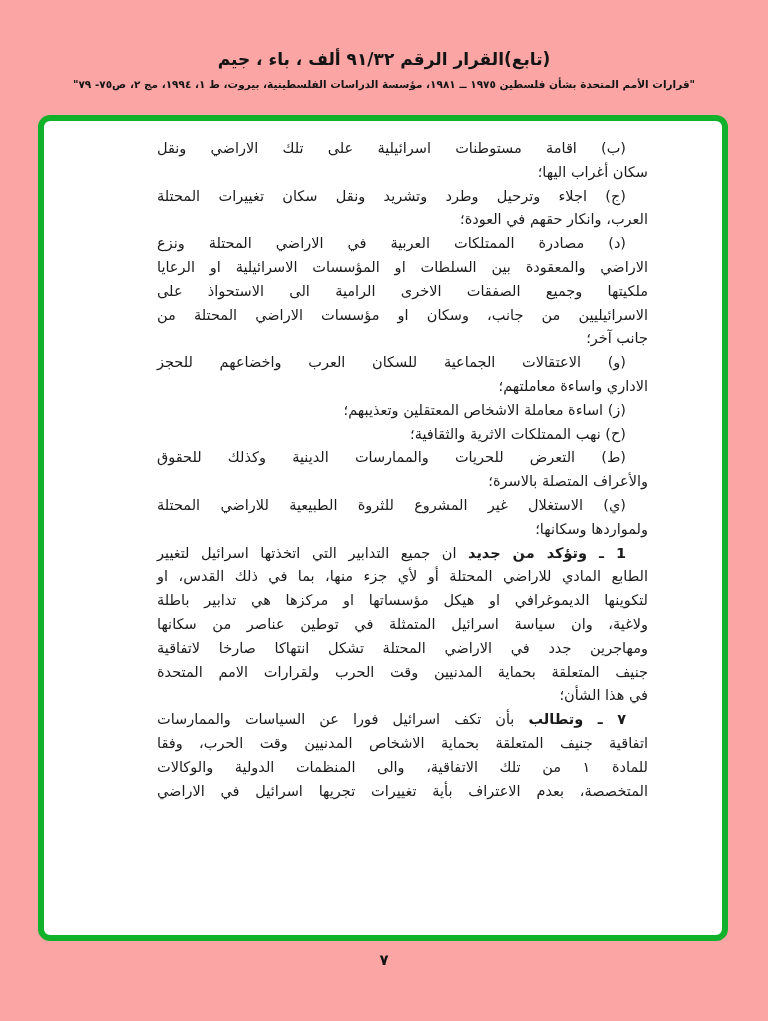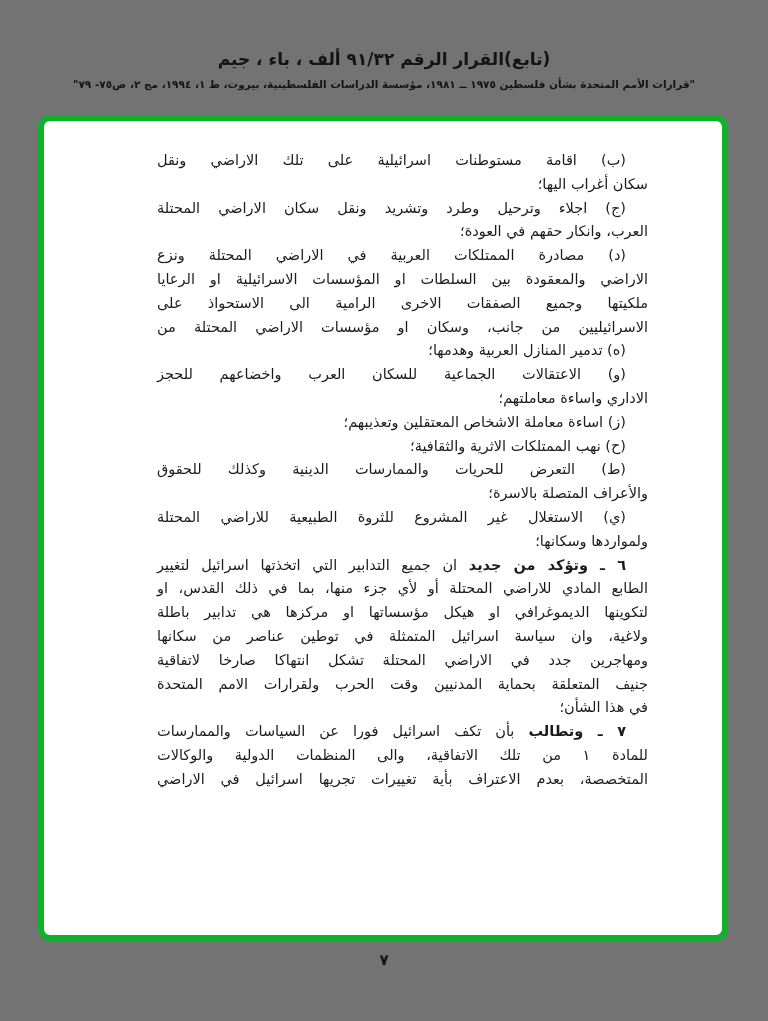--- a/index.html
+++ b/index.html
@@ -5,21 +5,21 @@
   html, body {
     margin: 0;
     padding: 0;
     background: #ffffff;
     font-family: "DejaVu Sans", sans-serif;
   }
   .page {
     position: relative;
     width: 768px;
     height: 1021px;
-    background: #737373;
+    background: #fca5a5;
     overflow: hidden;
     color: #1b1b1b;
   }
   .page-header {
     position: absolute;
     top: 46px;
     left: 0;
     width: 768px;
     direction: rtl;
     text-align: center;
@@ -49,21 +49,20 @@
     background: #ffffff;
   }
   .doc-text {
     position: absolute;
     top: 16px;
     right: 74px;
     width: 491px;
     direction: rtl;
     font-size: 14.5px;
     color: #1b1b1b;
-    margin-top: 12px;
   }
   .line {
     line-height: 23.8px;
     text-align: justify;
     text-align-last: justify;
     white-space: normal;
   }
   .line.end {
     text-align: left;
     text-align-last: right;
@@ -92,43 +91,44 @@
 
   <header class="page-header">
     <div class="title-line">(تابع)القرار الرقم ٩١/٣٢ ألف ، باء ، جيم</div>
     <div class="citation-line">"قرارات الأمم المتحدة بشأن فلسطين ١٩٧٥ ــ ١٩٨١، مؤسسة الدراسات الفلسطينية، بيروت، ط ١، ١٩٩٤، مج ٢، ص٧٥- ٧٩"</div>
   </header>
 
   <div class="doc-frame" style="border-color: rgb(18, 177, 43);">
     <div class="doc-text" id="doc-lines" dir="rtl">
         <div class="line indent">(ب) اقامة مستوطنات اسرائيلية على تلك الاراضي ونقل</div>
         <div class="line end">سكان أغراب اليها؛</div>
-        <div class="line indent">(ج) اجلاء وترحيل وطرد وتشريد ونقل سكان الاراضي المحتلة</div>
+        <div class="line indent">(ج) اجلاء وترحيل وطرد وتشريد ونقل سكان تغييرات المحتلة</div>
         <div class="line end">العرب، وانكار حقهم في العودة؛</div>
         <div class="line indent">(د) مصادرة الممتلكات العربية في الاراضي المحتلة ونزع</div>
         <div class="line">الاراضي والمعقودة بين السلطات او المؤسسات الاسرائيلية او الرعايا</div>
         <div class="line">ملكيتها وجميع الصفقات الاخرى الرامية الى الاستحواذ على</div>
         <div class="line">الاسرائيليين من جانب، وسكان او مؤسسات الاراضي المحتلة من</div>
-        <div class="line indent end">(ه) تدمير المنازل العربية وهدمها؛</div>
+        <div class="line end">جانب آخر؛</div>
         <div class="line indent">(و) الاعتقالات الجماعية للسكان العرب واخضاعهم للحجز</div>
         <div class="line end">الاداري واساءة معاملتهم؛</div>
         <div class="line indent end">(ز) اساءة معاملة الاشخاص المعتقلين وتعذيبهم؛</div>
         <div class="line indent end">(ح) نهب الممتلكات الاثرية والثقافية؛</div>
         <div class="line indent">(ط) التعرض للحريات والممارسات الدينية وكذلك للحقوق</div>
         <div class="line end">والأعراف المتصلة بالاسرة؛</div>
         <div class="line indent">(ي) الاستغلال غير المشروع للثروة الطبيعية للاراضي المحتلة</div>
         <div class="line end">ولمواردها وسكانها؛</div>
-        <div class="line indent"><span class="lead">٦ ـ وتؤكد من جديد</span> ان جميع التدابير التي اتخذتها اسرائيل لتغيير</div>
+        <div class="line indent"><span class="lead">1 ـ وتؤكد من جديد</span> ان جميع التدابير التي اتخذتها اسرائيل لتغيير</div>
         <div class="line">الطابع المادي للاراضي المحتلة أو لأي جزء منها، بما في ذلك القدس، او</div>
         <div class="line">لتكوينها الديموغرافي او هيكل مؤسساتها او مركزها هي تدابير باطلة</div>
         <div class="line">ولاغية، وان سياسة اسرائيل المتمثلة في توطين عناصر من سكانها</div>
         <div class="line">ومهاجرين جدد في الاراضي المحتلة تشكل انتهاكا صارخا لاتفاقية</div>
         <div class="line">جنيف المتعلقة بحماية المدنيين وقت الحرب ولقرارات الامم المتحدة</div>
         <div class="line end">في هذا الشأن؛</div>
         <div class="line indent"><span class="lead">٧ ـ وتطالب</span> بأن تكف اسرائيل فورا عن السياسات والممارسات</div>
+        <div class="line">اتفاقية جنيف المتعلقة بحماية الاشخاص المدنيين وقت الحرب، وفقا</div>
         <div class="line">للمادة ١ من تلك الاتفاقية، والى المنظمات الدولية والوكالات</div>
         <div class="line">المتخصصة، بعدم الاعتراف بأية تغييرات تجريها اسرائيل في الاراضي</div>
       </div>
   </div>
 
   <div class="page-num">٧</div>
 
 </div>
 
 </body></html>

